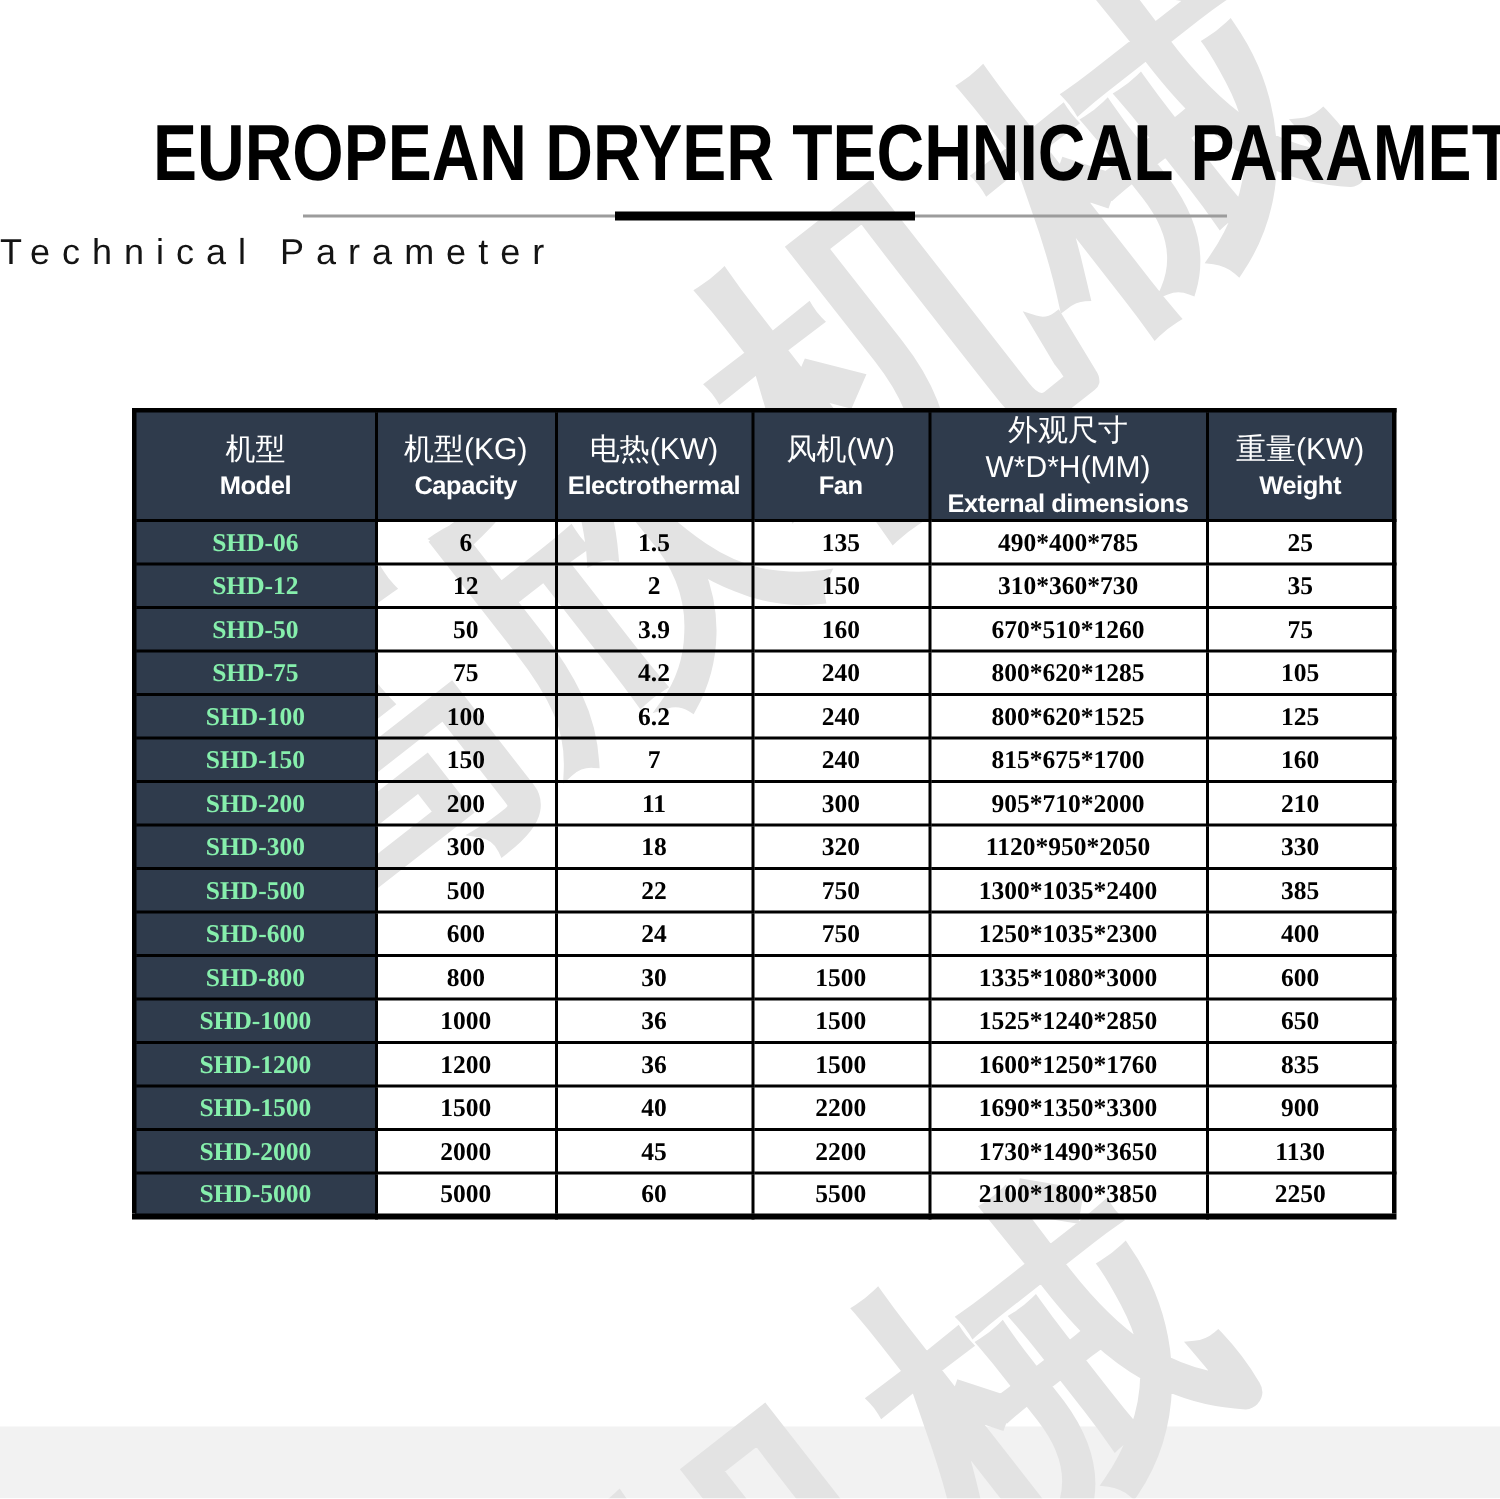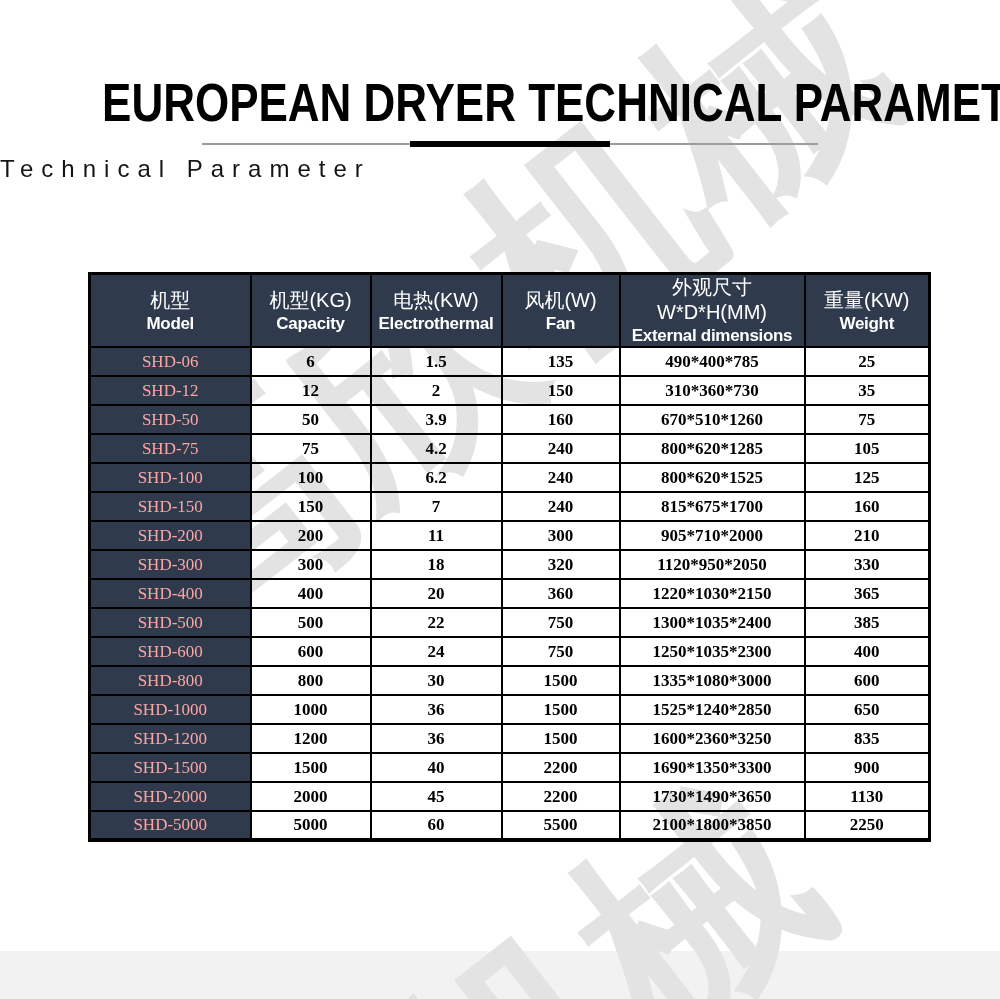--- a/index.html
+++ b/index.html
@@ -104,23 +104,23 @@
     font-family:"Liberation Sans", sans-serif;
   }
   thead th .en {
     font-size:17px;
     font-weight:700;
     letter-spacing:-0.3px;
   }
   tbody tr { height:29px; }
   tbody th.model-cell {
     background:#2f3b4c;
-    color:#fca5a5;
+    color:#86efac;
     font-family:"Liberation Serif", serif;
-    font-weight:400;
+    font-weight:700;
     font-size:17px;
   }
   tbody td.value-cell {
     background:transparent;
     color:#000;
     font-family:"Liberation Serif", serif;
     font-weight:700;
     font-size:17px;
   }
 </style>
@@ -243,28 +243,20 @@
           </tr>
           <tr>
             <th class="model-cell">SHD-300</th>
             <td class="value-cell">300</td>
             <td class="value-cell">18</td>
             <td class="value-cell">320</td>
             <td class="value-cell">1120*950*2050</td>
             <td class="value-cell">330</td>
           </tr>
           <tr>
-            <th class="model-cell">SHD-400</th>
-            <td class="value-cell">400</td>
-            <td class="value-cell">20</td>
-            <td class="value-cell">360</td>
-            <td class="value-cell">1220*1030*2150</td>
-            <td class="value-cell">365</td>
-          </tr>
-          <tr>
             <th class="model-cell">SHD-500</th>
             <td class="value-cell">500</td>
             <td class="value-cell">22</td>
             <td class="value-cell">750</td>
             <td class="value-cell">1300*1035*2400</td>
             <td class="value-cell">385</td>
           </tr>
           <tr>
             <th class="model-cell">SHD-600</th>
             <td class="value-cell">600</td>
@@ -287,21 +279,21 @@
             <td class="value-cell">36</td>
             <td class="value-cell">1500</td>
             <td class="value-cell">1525*1240*2850</td>
             <td class="value-cell">650</td>
           </tr>
           <tr>
             <th class="model-cell">SHD-1200</th>
             <td class="value-cell">1200</td>
             <td class="value-cell">36</td>
             <td class="value-cell">1500</td>
-            <td class="value-cell">1600*2360*3250</td>
+            <td class="value-cell">1600*1250*1760</td>
             <td class="value-cell">835</td>
           </tr>
           <tr>
             <th class="model-cell">SHD-1500</th>
             <td class="value-cell">1500</td>
             <td class="value-cell">40</td>
             <td class="value-cell">2200</td>
             <td class="value-cell">1690*1350*3300</td>
             <td class="value-cell">900</td>
           </tr>

